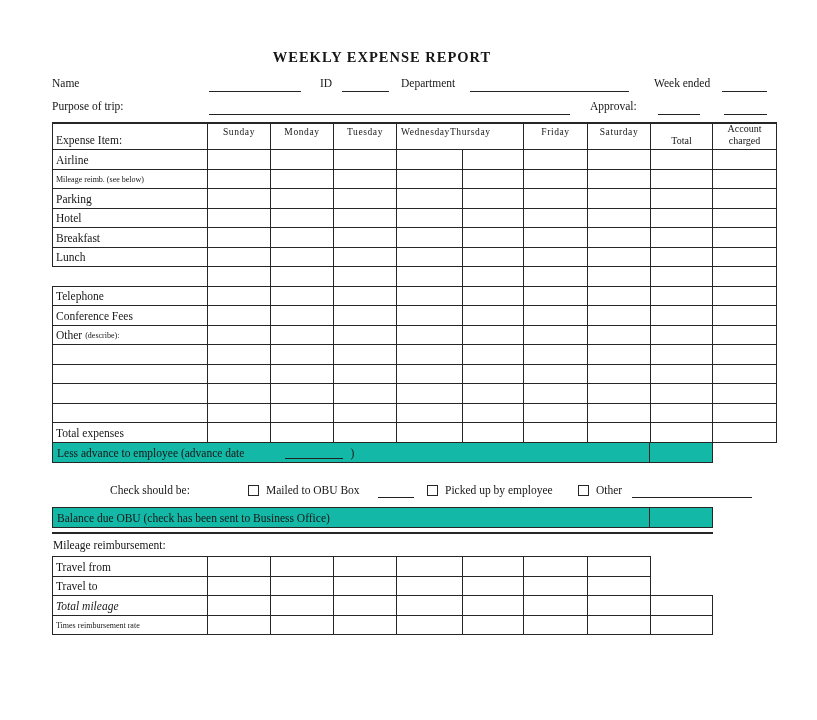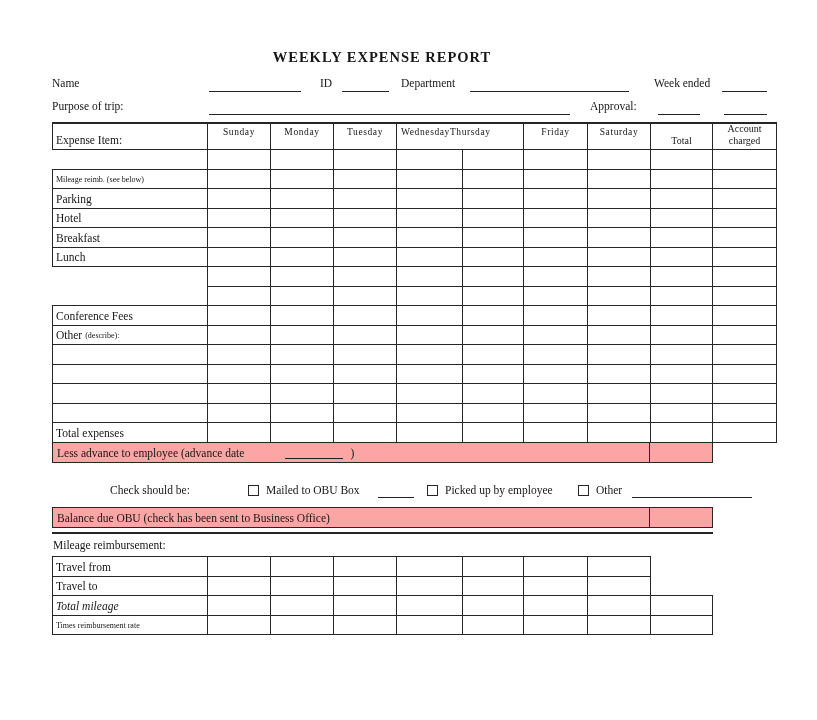--- a/index.html
+++ b/index.html
@@ -17,21 +17,21 @@
   .h-item{align-items:flex-end;padding:0 0 3px 3px;font-size:11.5px;}
   .h-total{align-items:flex-end;justify-content:center;padding-bottom:3px;font-size:10px;}
   .h-acct{align-items:flex-end;justify-content:center;text-align:center;font-size:10px;
           line-height:12px;padding:2px 4px 2px 4px;}
   .c-label{align-items:flex-end;padding:0 0 3px 3px;font-size:11.5px;gap:3px;white-space:nowrap;}
   .c-label .sml{font-size:8px;padding-bottom:1px;}
   .lone-sml{font-size:8px !important;padding-bottom:4px !important;}
   #table-topline,#mileage-topline{background:#262626;}
   
   .wide-box{position:absolute;left:52px;width:661px;height:21px;box-sizing:border-box;
-            border:1px solid #262626;display:flex;background:#fca5a5;}
+            border:1px solid #262626;display:flex;background:#14b8a6;}
   .box-label{flex:1 1 auto;display:flex;align-items:flex-end;padding:0 0 3px 4px;
              font-size:11.5px;white-space:nowrap;}
   .box-amt{width:63px;border-left:1px solid #262626;box-sizing:border-box;}
   .fill-line{display:inline-block;border-bottom:1px solid #222;height:11px;}
   
   #check-line{left:0;top:483px;width:817px;height:18px;font-size:11.5px;margin-left:40px;}
   .opt{position:absolute;top:1px;display:flex;align-items:center;white-space:nowrap;}
   .cb{width:9px;height:9px;border:1px solid #262626;display:inline-block;margin-right:7px;
       background:#fff;flex:0 0 auto;}
   #thick-divider{left:52px;top:532px;width:661px;height:2px;background:#262626;}
@@ -82,20 +82,23 @@
         <span>Friday</span>
       </div>
       <div class="cell h-day" style="left: 535px; top: 0px; width: 64px; height: 27px;">
         <span>Saturday</span>
       </div>
       <div class="cell h-total" style="left: 598px; top: 0px; width: 63px; height: 27px;">
         <span>Total</span>
       </div>
       <div class="cell h-acct" style="left: 660px; top: 0px; width: 65px; height: 27px;">
         <span>Account charged</span>
+      </div>
+      <div class="cell c-label" style="left: 0px; top: 26px; width: 156px; height: 20.5px;">
+        <span>Airline</span>
       </div>
       <div class="cell c-blank" style="left: 155px; top: 26px; width: 64px; height: 20.5px;"></div>
       <div class="cell c-blank" style="left: 218px; top: 26px; width: 64px; height: 20.5px;"></div>
       <div class="cell c-blank" style="left: 281px; top: 26px; width: 64px; height: 20.5px;"></div>
       <div class="cell c-blank" style="left: 344px; top: 26px; width: 67px; height: 20.5px;"></div>
       <div class="cell c-blank" style="left: 410px; top: 26px; width: 62px; height: 20.5px;"></div>
       <div class="cell c-blank" style="left: 471px; top: 26px; width: 65px; height: 20.5px;"></div>
       <div class="cell c-blank" style="left: 535px; top: 26px; width: 64px; height: 20.5px;"></div>
       <div class="cell c-blank" style="left: 598px; top: 26px; width: 63px; height: 20.5px;"></div>
       <div class="cell c-blank" style="left: 660px; top: 26px; width: 65px; height: 20.5px;"></div>
@@ -161,20 +164,23 @@
       <div class="cell c-blank" style="left: 660px; top: 123.5px; width: 65px; height: 20.5px;"></div>
       <div class="cell c-blank" style="left: 155px; top: 143px; width: 64px; height: 20.5px;"></div>
       <div class="cell c-blank" style="left: 218px; top: 143px; width: 64px; height: 20.5px;"></div>
       <div class="cell c-blank" style="left: 281px; top: 143px; width: 64px; height: 20.5px;"></div>
       <div class="cell c-blank" style="left: 344px; top: 143px; width: 67px; height: 20.5px;"></div>
       <div class="cell c-blank" style="left: 410px; top: 143px; width: 62px; height: 20.5px;"></div>
       <div class="cell c-blank" style="left: 471px; top: 143px; width: 65px; height: 20.5px;"></div>
       <div class="cell c-blank" style="left: 535px; top: 143px; width: 64px; height: 20.5px;"></div>
       <div class="cell c-blank" style="left: 598px; top: 143px; width: 63px; height: 20.5px;"></div>
       <div class="cell c-blank" style="left: 660px; top: 143px; width: 65px; height: 20.5px;"></div>
+      <div class="cell c-label" style="left: 0px; top: 162.5px; width: 156px; height: 20.5px;">
+        <span>Telephone</span>
+      </div>
       <div class="cell c-blank" style="left: 155px; top: 162.5px; width: 64px; height: 20.5px;"></div>
       <div class="cell c-blank" style="left: 218px; top: 162.5px; width: 64px; height: 20.5px;"></div>
       <div class="cell c-blank" style="left: 281px; top: 162.5px; width: 64px; height: 20.5px;"></div>
       <div class="cell c-blank" style="left: 344px; top: 162.5px; width: 67px; height: 20.5px;"></div>
       <div class="cell c-blank" style="left: 410px; top: 162.5px; width: 62px; height: 20.5px;"></div>
       <div class="cell c-blank" style="left: 471px; top: 162.5px; width: 65px; height: 20.5px;"></div>
       <div class="cell c-blank" style="left: 535px; top: 162.5px; width: 64px; height: 20.5px;"></div>
       <div class="cell c-blank" style="left: 598px; top: 162.5px; width: 63px; height: 20.5px;"></div>
       <div class="cell c-blank" style="left: 660px; top: 162.5px; width: 65px; height: 20.5px;"></div>
       <div class="cell c-label" style="left: 0px; top: 182px; width: 156px; height: 20.5px;">

